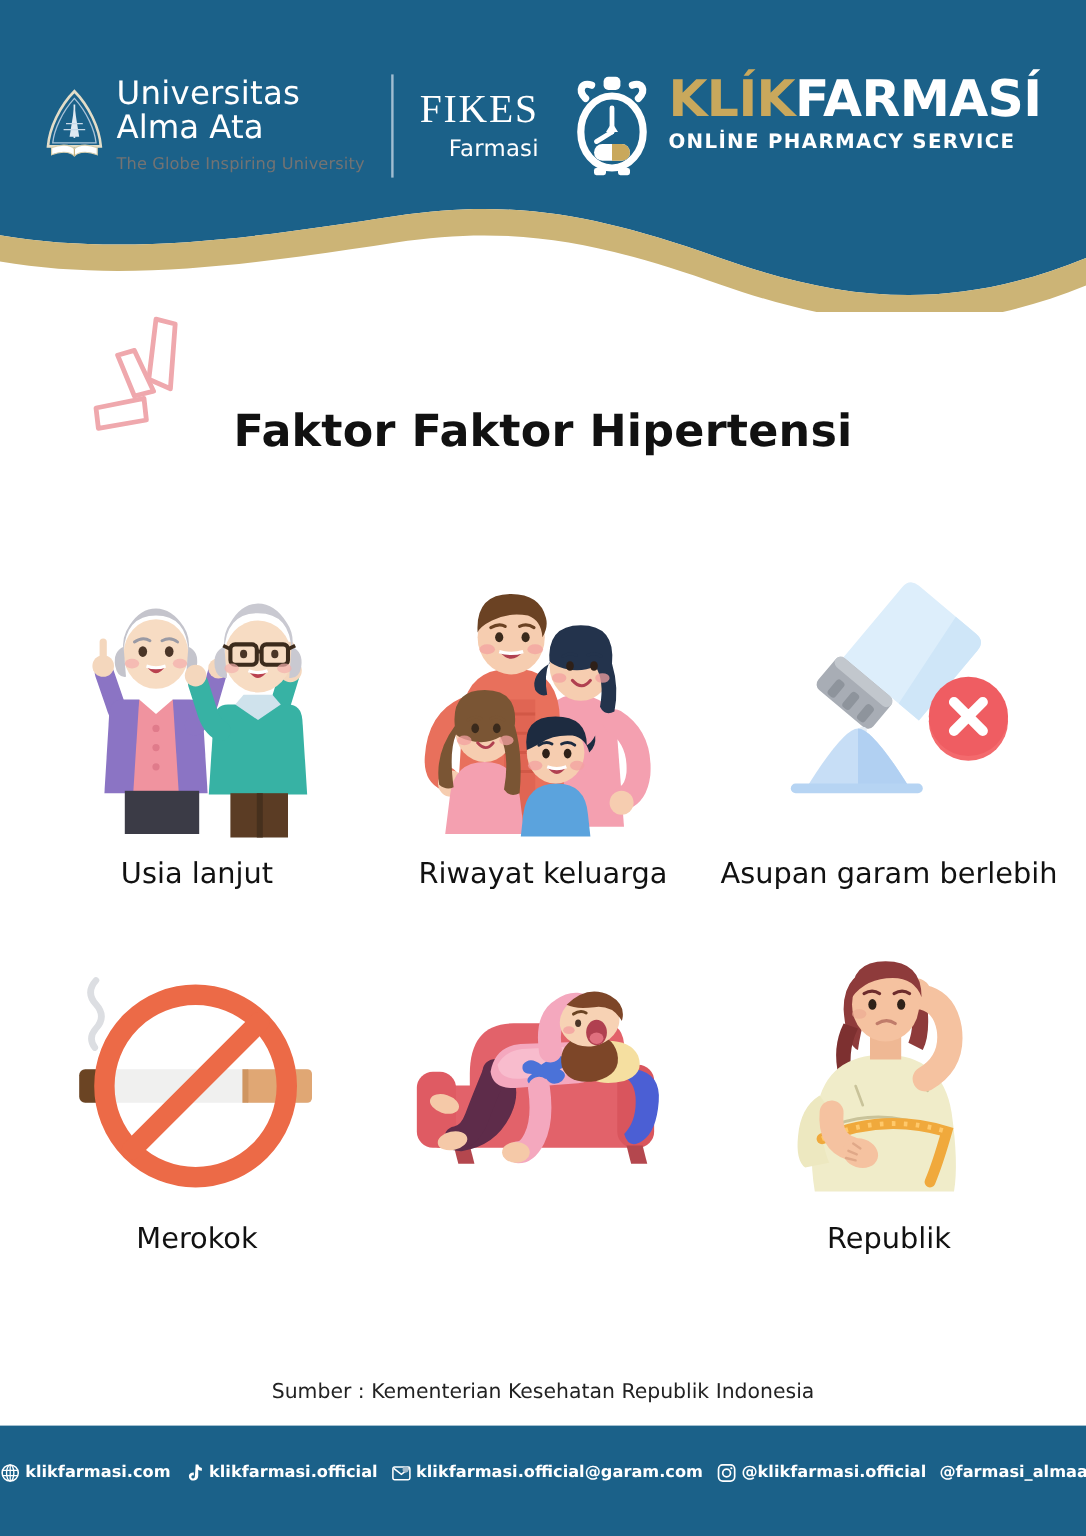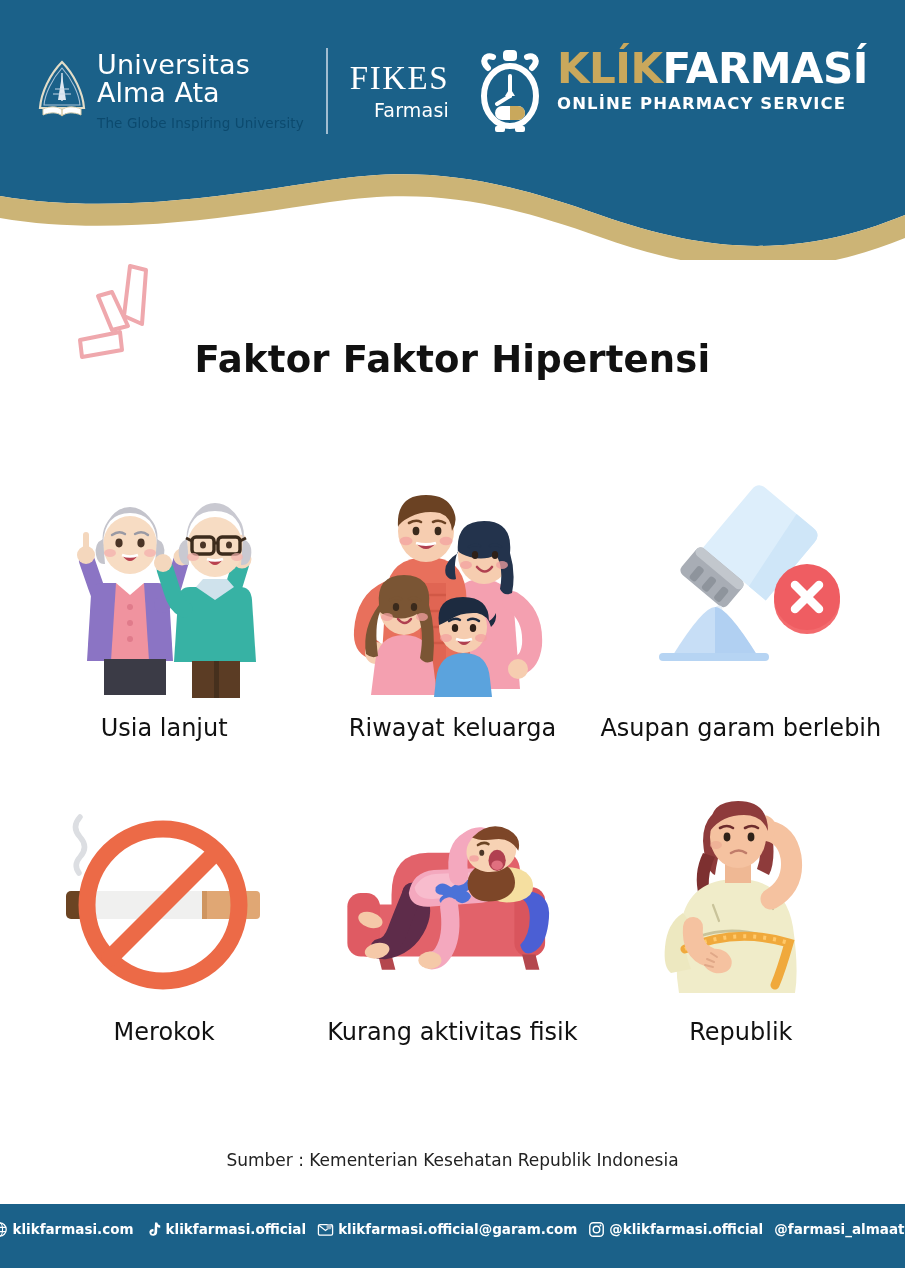--- a/index.html
+++ b/index.html
@@ -28,21 +28,21 @@
   }
   .header-wave-svg {
     position: absolute;
     left: 0; top: 0;
     width: 905px;
     height: 260px;
     display: block;
   }
   .header-content {
     position: absolute;
-    left: 0; top: 36px;
+    left: 0; top: 50px;
     width: 905px;
     height: 110px;
     display: flex;
     align-items: center;
     justify-content: center;
     gap: 0px;
     z-index: 5;
   }
 
   
@@ -66,21 +66,21 @@
     font-weight: 400;
   }
   .uaa-name2 {
     color: #ffffff;
     font-size: 27px;
     font-family: "DejaVu Sans", sans-serif;
     font-weight: 400;
     margin-top: 1px;
   }
   .uaa-tag {
-    color: #0c4a6e;
+    color: #737373;
     font-size: 13.5px;
     margin-top: 11px;
     font-family: "DejaVu Sans", sans-serif;
     letter-spacing: 0.1px;
   }
 
   .header-divider {
     width: 2px;
     height: 86px;
     background: #b9cede;
@@ -200,27 +200,27 @@
     text-align: center;
     color: #222222;
     font-size: 17px;
     font-family: "DejaVu Sans", sans-serif;
   }
 
   
   .footer {
     position: absolute;
     left: 0;
-    bottom: 12px;
+    bottom: 0;
     width: 905px;
-    height: 64px;
+    height: 92px;
     background: #1b6189;
     display: flex;
     align-items: center;
-    justify-content: center;
+    justify-content: flex-start;
   }
   .footer-row {
     display: flex;
     align-items: center;
     gap: 11px;
     padding-bottom: 14px;
   }
   .fitem { display: flex; align-items: center; gap: 4px; }
   .fitem-label {
     color: #ffffff;
@@ -511,21 +511,20 @@
           <ellipse cx="166" cy="62" rx="26" ry="22" fill="#f7d2b4" transform="rotate(-10 166 62)"></ellipse>
           <path d="M146 48 q18 -18 38 -8 q14 8 10 22 q-8 -14 -24 -12 q-16 2 -24 -2 Z" fill="#7d4628"></path>
           <path d="M152 56 q6 -4 11 -1" stroke="#6b4423" stroke-width="2.6" fill="none" stroke-linecap="round"></path>
           <ellipse cx="156" cy="64" rx="2.6" ry="3.2" fill="#4a3527"></ellipse>
 
           <ellipse cx="172" cy="72" rx="9" ry="11" fill="#b04050"></ellipse>
           <ellipse cx="172" cy="77" rx="6" ry="5" fill="#e0707f"></ellipse>
           <ellipse cx="148" cy="70" rx="5" ry="3.4" fill="#f3a0a0" opacity="0.8"></ellipse>
         </svg>
       </div>
-      <div class="cell-label">Kurang aktivitas fisik</div>
     </div>
 
     <div class="cell">
       <div class="cell-art">
         <svg width="240" height="215" viewBox="0 0 240 215">
 
           <path d="M82 54 q0 -34 34 -34 q34 0 36 34 q2 22 -4 34 l-12 -6 q6 -16 0 -28 q-18 6 -34 0 q-6 18 -8 34 q-10 -4 -12 -34 Z" fill="#8e3b3b"></path>
           <path d="M82 66 q-10 20 -4 44 q2 8 12 6 q-6 -26 4 -46 Z" fill="#7d3030"></path>
 
           <path d="M116 92 q48 0 56 48 q6 42 2 66 h-116 q-6 -36 2 -70 q8 -44 56 -44 Z" fill="#f0ecc9"></path>

